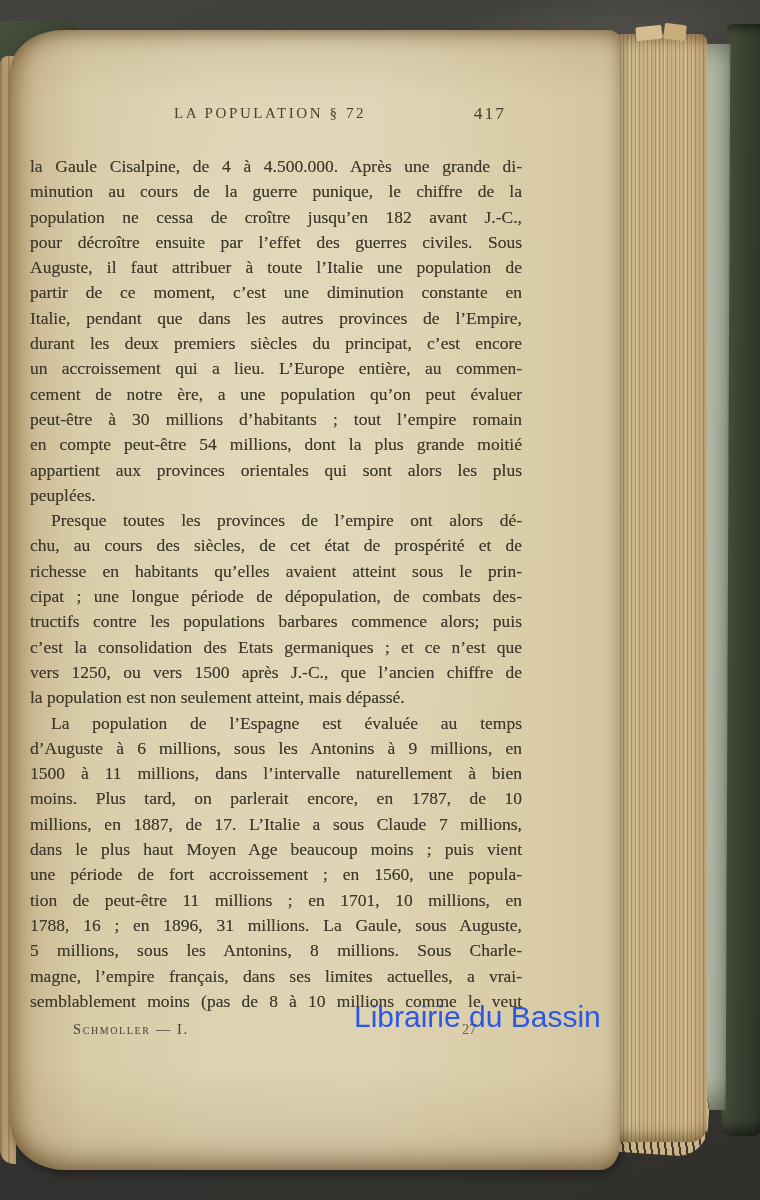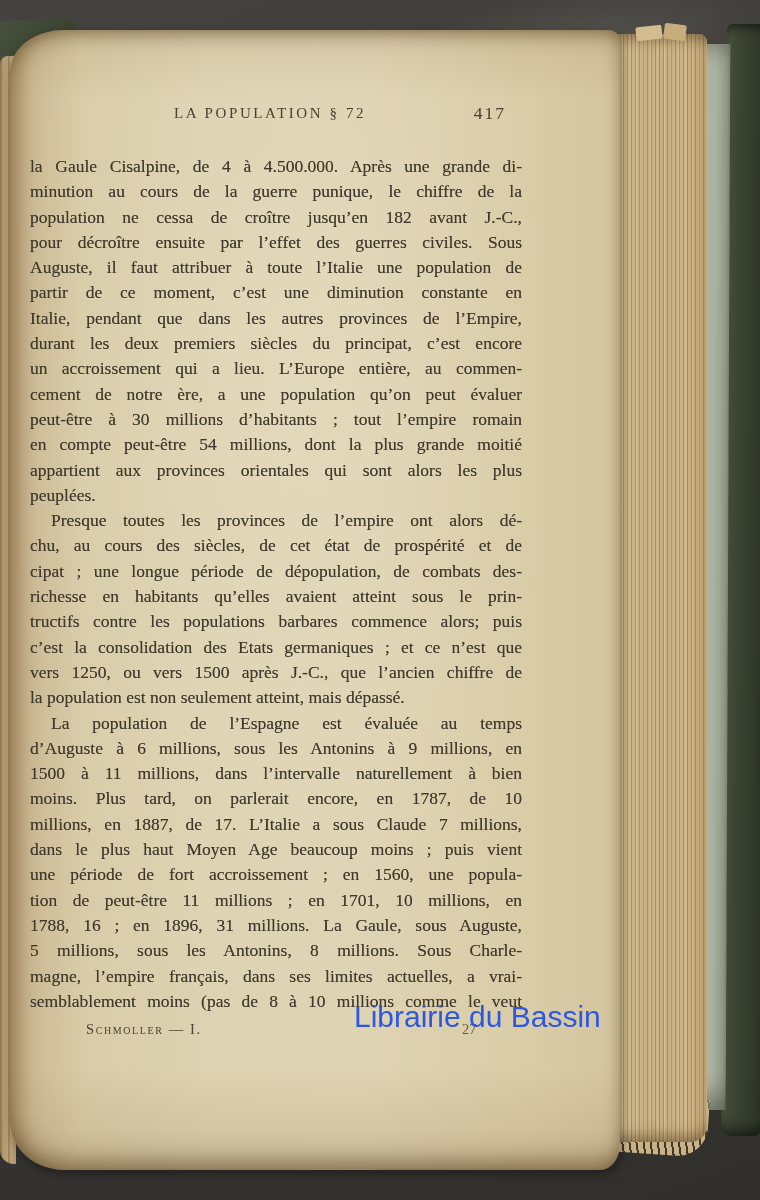--- a/index.html
+++ b/index.html
@@ -83,21 +83,21 @@
   .pg-num{position:absolute;right:16px;top:-2px;font-size:17.5px;letter-spacing:2px;text-align:right;}
   .body-lines{margin-top:29px;font-size:17.5px;}
   .line{
     height:25.3px;line-height:25.3px;white-space:nowrap;
     text-align:justify;text-align-last:justify;
     text-shadow:0 0 .5px rgba(63,56,44,.55);
   }
   .line.indent{text-indent:21px;}
   .line.para-end{text-align-last:left;}
   .pg-footer{position:relative;margin-top:7px;height:22px;font-size:14.5px;color:#4a4233;}
-  .sig{margin-left:56px;font-variant:small-caps;letter-spacing:1.6px;font-family:Liberation Serif, serif;}
+  .sig{margin-left:43px;font-variant:small-caps;letter-spacing:1.6px;font-family:Liberation Serif, serif;}
   .sheet-num{position:absolute;left:432px;top:0;opacity:.8;}
   .watermark{
     position:absolute;left:354px;top:1000px;z-index:40;
     font-family:Liberation Sans, sans-serif;
     font-size:30px;font-weight:400;letter-spacing:0px;white-space:nowrap;
     opacity:.96;pointer-events:none;
   }
 </style>
 </head>
 <body>
@@ -129,22 +129,22 @@
         <div class="line">Italie, pendant que dans les autres provinces de l’Empire,</div>
         <div class="line">durant les deux premiers siècles du principat, c’est encore</div>
         <div class="line">un accroissement qui a lieu. L’Europe entière, au commen-</div>
         <div class="line">cement de notre ère, a une population qu’on peut évaluer</div>
         <div class="line">peut-être à 30 millions d’habitants ; tout l’empire romain</div>
         <div class="line">en compte peut-être 54 millions, dont la plus grande moitié</div>
         <div class="line">appartient aux provinces orientales qui sont alors les plus</div>
         <div class="line para-end">peuplées.</div>
         <div class="line indent">Presque toutes les provinces de l’empire ont alors dé-</div>
         <div class="line">chu, au cours des siècles, de cet état de prospérité et de</div>
+        <div class="line">richesse en habitants qu’elles avaient atteint sous le prin-</div>
         <div class="line">cipat ; une longue période de dépopulation, de combats des-</div>
-        <div class="line">richesse en habitants qu’elles avaient atteint sous le prin-</div>
         <div class="line">tructifs contre les populations barbares commence alors; puis</div>
         <div class="line">c’est la consolidation des Etats germaniques ; et ce n’est que</div>
         <div class="line">vers 1250, ou vers 1500 après J.-C., que l’ancien chiffre de</div>
         <div class="line para-end">la population est non seulement atteint, mais dépassé.</div>
         <div class="line indent">La population de l’Espagne est évaluée au temps</div>
         <div class="line">d’Auguste à 6 millions, sous les Antonins à 9 millions, en</div>
         <div class="line">1500 à 11 millions, dans l’intervalle naturellement à bien</div>
         <div class="line">moins. Plus tard, on parlerait encore, en 1787, de 10</div>
         <div class="line">millions, en 1887, de 17. L’Italie a sous Claude 7 millions,</div>
         <div class="line">dans le plus haut Moyen Age beaucoup moins ; puis vient</div>

